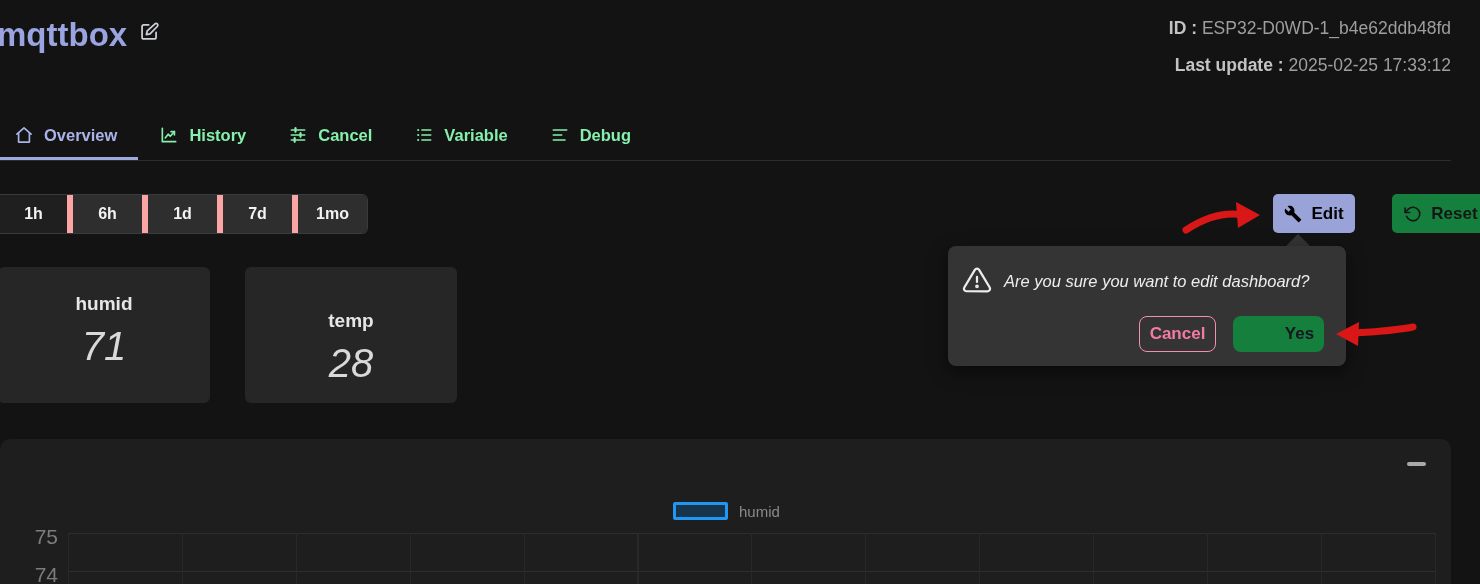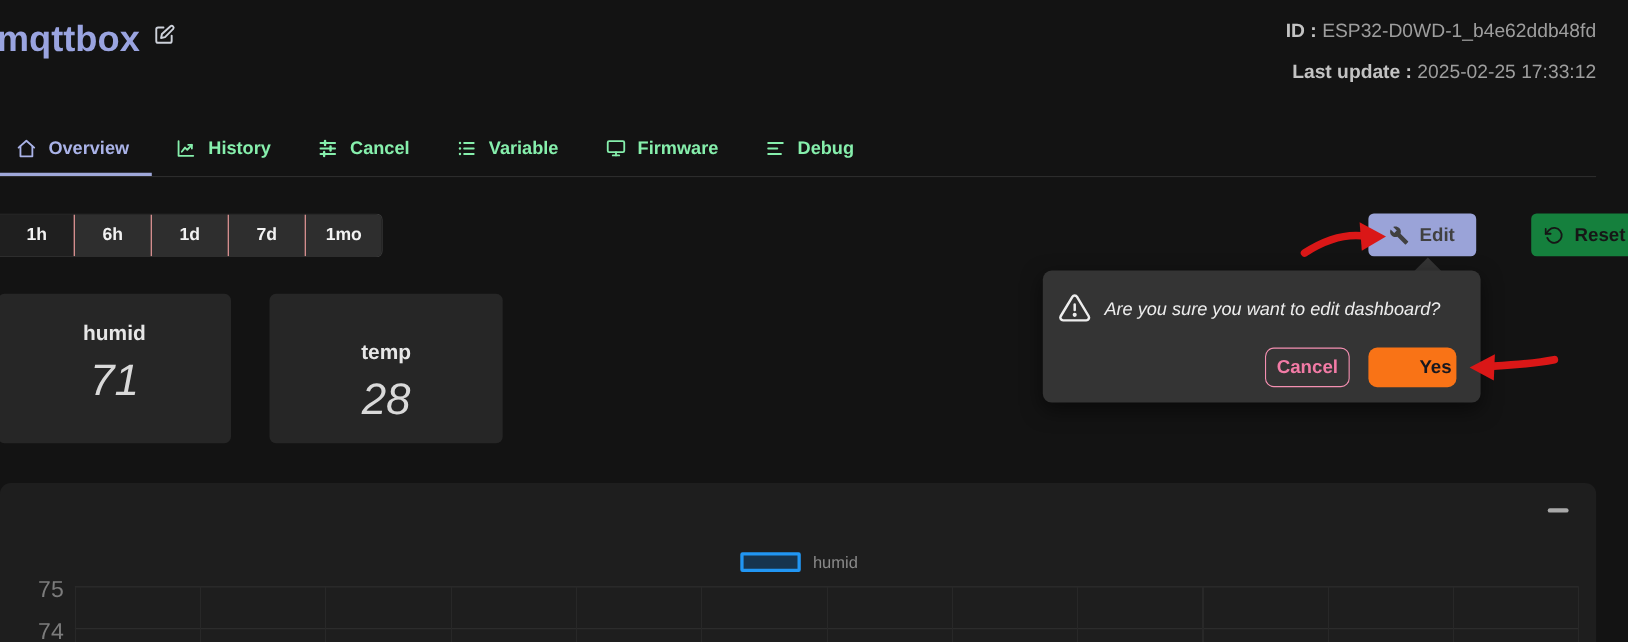--- a/index.html
+++ b/index.html
@@ -24,42 +24,42 @@
   .tab{display:flex;align-items:center;gap:10px;padding:0 21px;cursor:pointer;
     font-size:16.5px;font-weight:bold;color:#86efac;}
   .tab:first-child{padding-left:14px;}
   .tab.active{color:#aab3e8;box-shadow:inset 0 -3px 0 #9fa8da;}
   .tab .ticon{color:inherit;}
 
   
   .range-group{position:absolute;left:0;top:194px;height:40px;display:flex;
     border:1px solid #3a3a3a;border-left:none;border-radius:0 6px 6px 0;overflow:hidden;box-sizing:border-box;}
   .range-btn{width:69px;display:flex;align-items:center;justify-content:center;cursor:pointer;
-    background:#2e2e2e;border-left:1px solid #fca5a5;color:#f2f2f2;font-size:16px;font-weight:bold;}
+    background:#2e2e2e;border-left:6px solid #fca5a5;color:#f2f2f2;font-size:16px;font-weight:bold;}
   .range-btn:first-child{border-left:none;width:67px;background:#1f1f1f;}
 
   
   .btn{position:absolute;top:194px;height:39px;border:none;border-radius:5px;cursor:pointer;
     display:flex;align-items:center;justify-content:center;gap:9px;
     font-family:"Liberation Sans",sans-serif;font-size:17px;font-weight:bold;}
-  .btn-edit{left:1244px;width:98px;background:#9aa3d8;color:#404040;}
+  .btn-edit{left:1273px;width:82px;background:#9aa3d8;color:#000000;}
   .btn-reset{left:1354px;width:98px;background:#15803d;color:#161616;margin-left:38px;}
 
   
   .popover-caret{position:absolute;left:1285px;top:234px;width:0;height:0;
     border-left:13px solid transparent;border-right:13px solid transparent;border-bottom:13px solid #343434;}
   .popover{position:absolute;left:948px;top:246px;width:398px;height:120px;background:#343434;
     border-radius:8px;box-shadow:0 6px 18px rgba(0,0,0,.5);}
   .popover .warn{position:absolute;left:14px;top:19px;color:#ededed;}
   .popover .msg{position:absolute;left:56px;top:26px;font-size:16.5px;color:#ededed;font-style:italic;}
   .popover .actions{position:absolute;right:22px;bottom:14px;display:flex;gap:17px;}
   .dlg-btn{height:36px;border-radius:8px;cursor:pointer;display:flex;align-items:center;justify-content:center;
     font-family:"Liberation Sans",sans-serif;font-size:17px;font-weight:bold;box-sizing:border-box;}
   .dlg-cancel{width:77px;background:transparent;border:1.5px solid #f48fb1;color:#f27ba6;text-align:center;}
-  .dlg-yes{width:80px;background:#f97316;border:none;color:#17171f;padding-left:48px;}
+  .dlg-yes{width:91px;background:#15803d;border:none;color:#17171f;padding-left:48px;}
 
   
   .card{position:absolute;top:267px;width:212px;height:136px;background:#262626;border-radius:6px;
     display:flex;flex-direction:column;align-items:center;}
   .card-1{left:-2px;}
   .card-2{left:245px;justify-content:center;}
   .card-label{margin-top:26px;font-size:19px;font-weight:bold;color:#e6e6e6;}
   .card-value{margin-top:9px;font-size:40px;color:#d9d9d9;font-style:italic;}
 
   
@@ -140,30 +140,20 @@
       <svg width="20" height="20" viewBox="0 0 24 24" fill="none" stroke="currentColor" stroke-width="2" stroke-linecap="round">
         <circle cx="5" cy="6" r="1.3" fill="currentColor" stroke="none"></circle>
           <path d="M9.5 6H20"></path>
         <circle cx="5" cy="12" r="1.3" fill="currentColor" stroke="none"></circle>
           <path d="M9.5 12H20"></path>
         <circle cx="5" cy="18" r="1.3" fill="currentColor" stroke="none"></circle>
           <path d="M9.5 18H20"></path>
       </svg>
     </span>
     <span>Variable</span>
-  </div>
-  <div class="tab">
-    <span class="ticon">
-      <svg width="20" height="20" viewBox="0 0 24 24" fill="none" stroke="currentColor" stroke-width="2" stroke-linecap="round" stroke-linejoin="round">
-        <rect x="3" y="4" width="18" height="12" rx="1.5"></rect>
-          <path d="M12 16v3.5"></path>
-          <path d="M8.5 19.5h7"></path>
-      </svg>
-    </span>
-    <span>Firmware</span>
   </div>
   <div class="tab">
     <span class="ticon">
       <svg width="20" height="20" viewBox="0 0 24 24" fill="none" stroke="currentColor" stroke-width="2" stroke-linecap="round">
         <path d="M4 6h16"></path>
           <path d="M4 12h10"></path>
           <path d="M4 18h14"></path>
       </svg>
     </span>
     <span>Debug</span>

